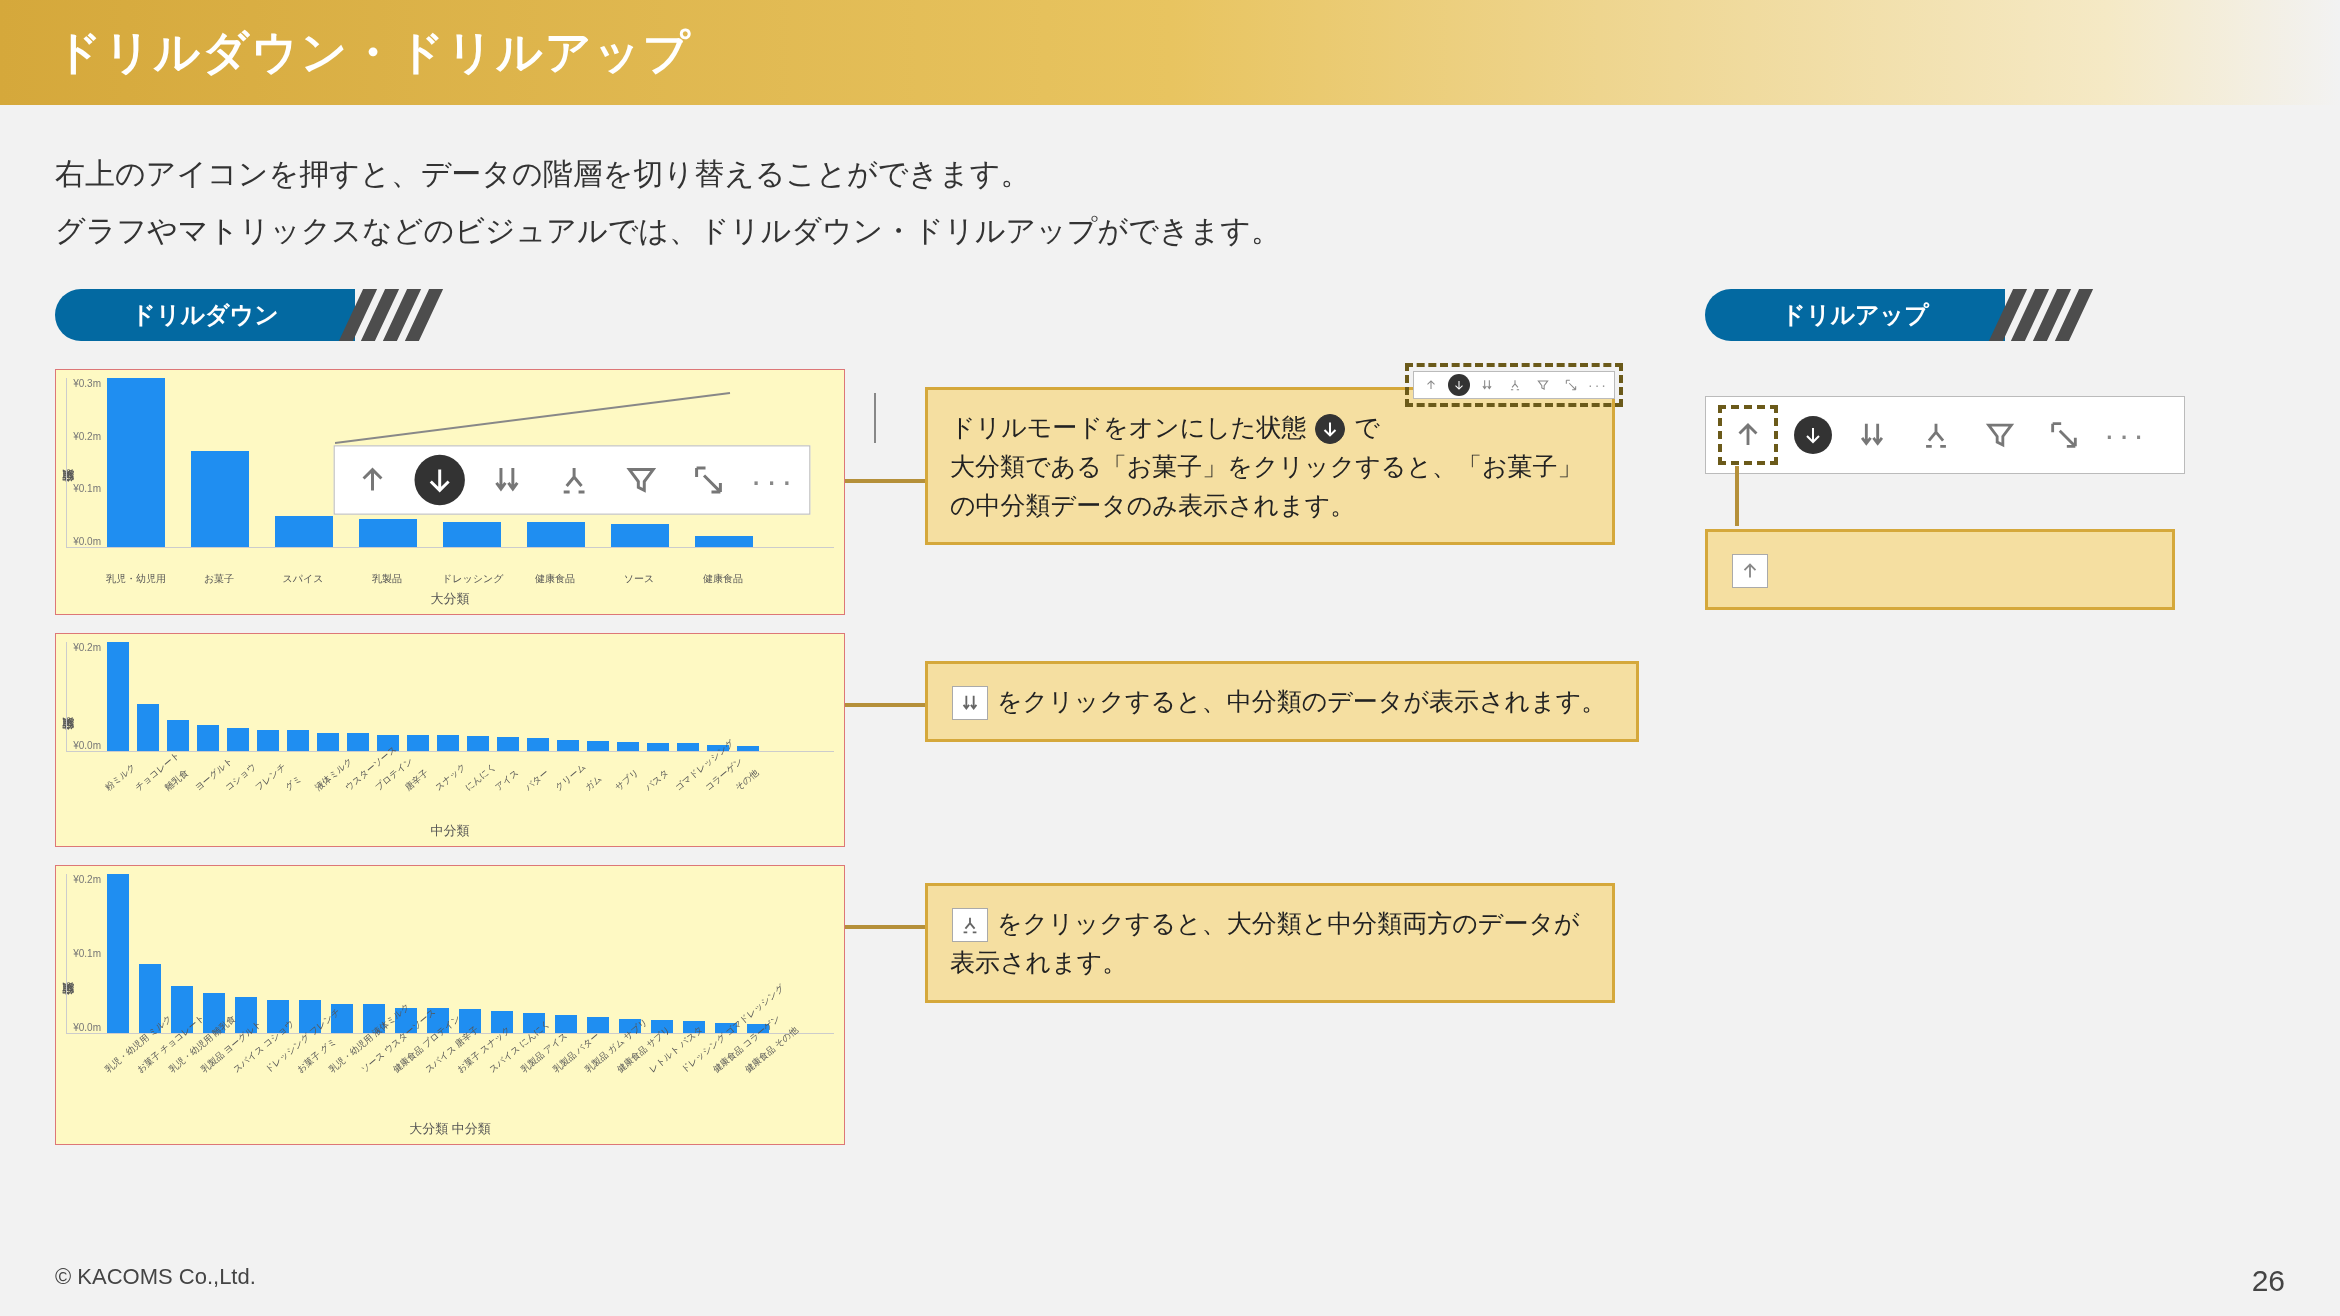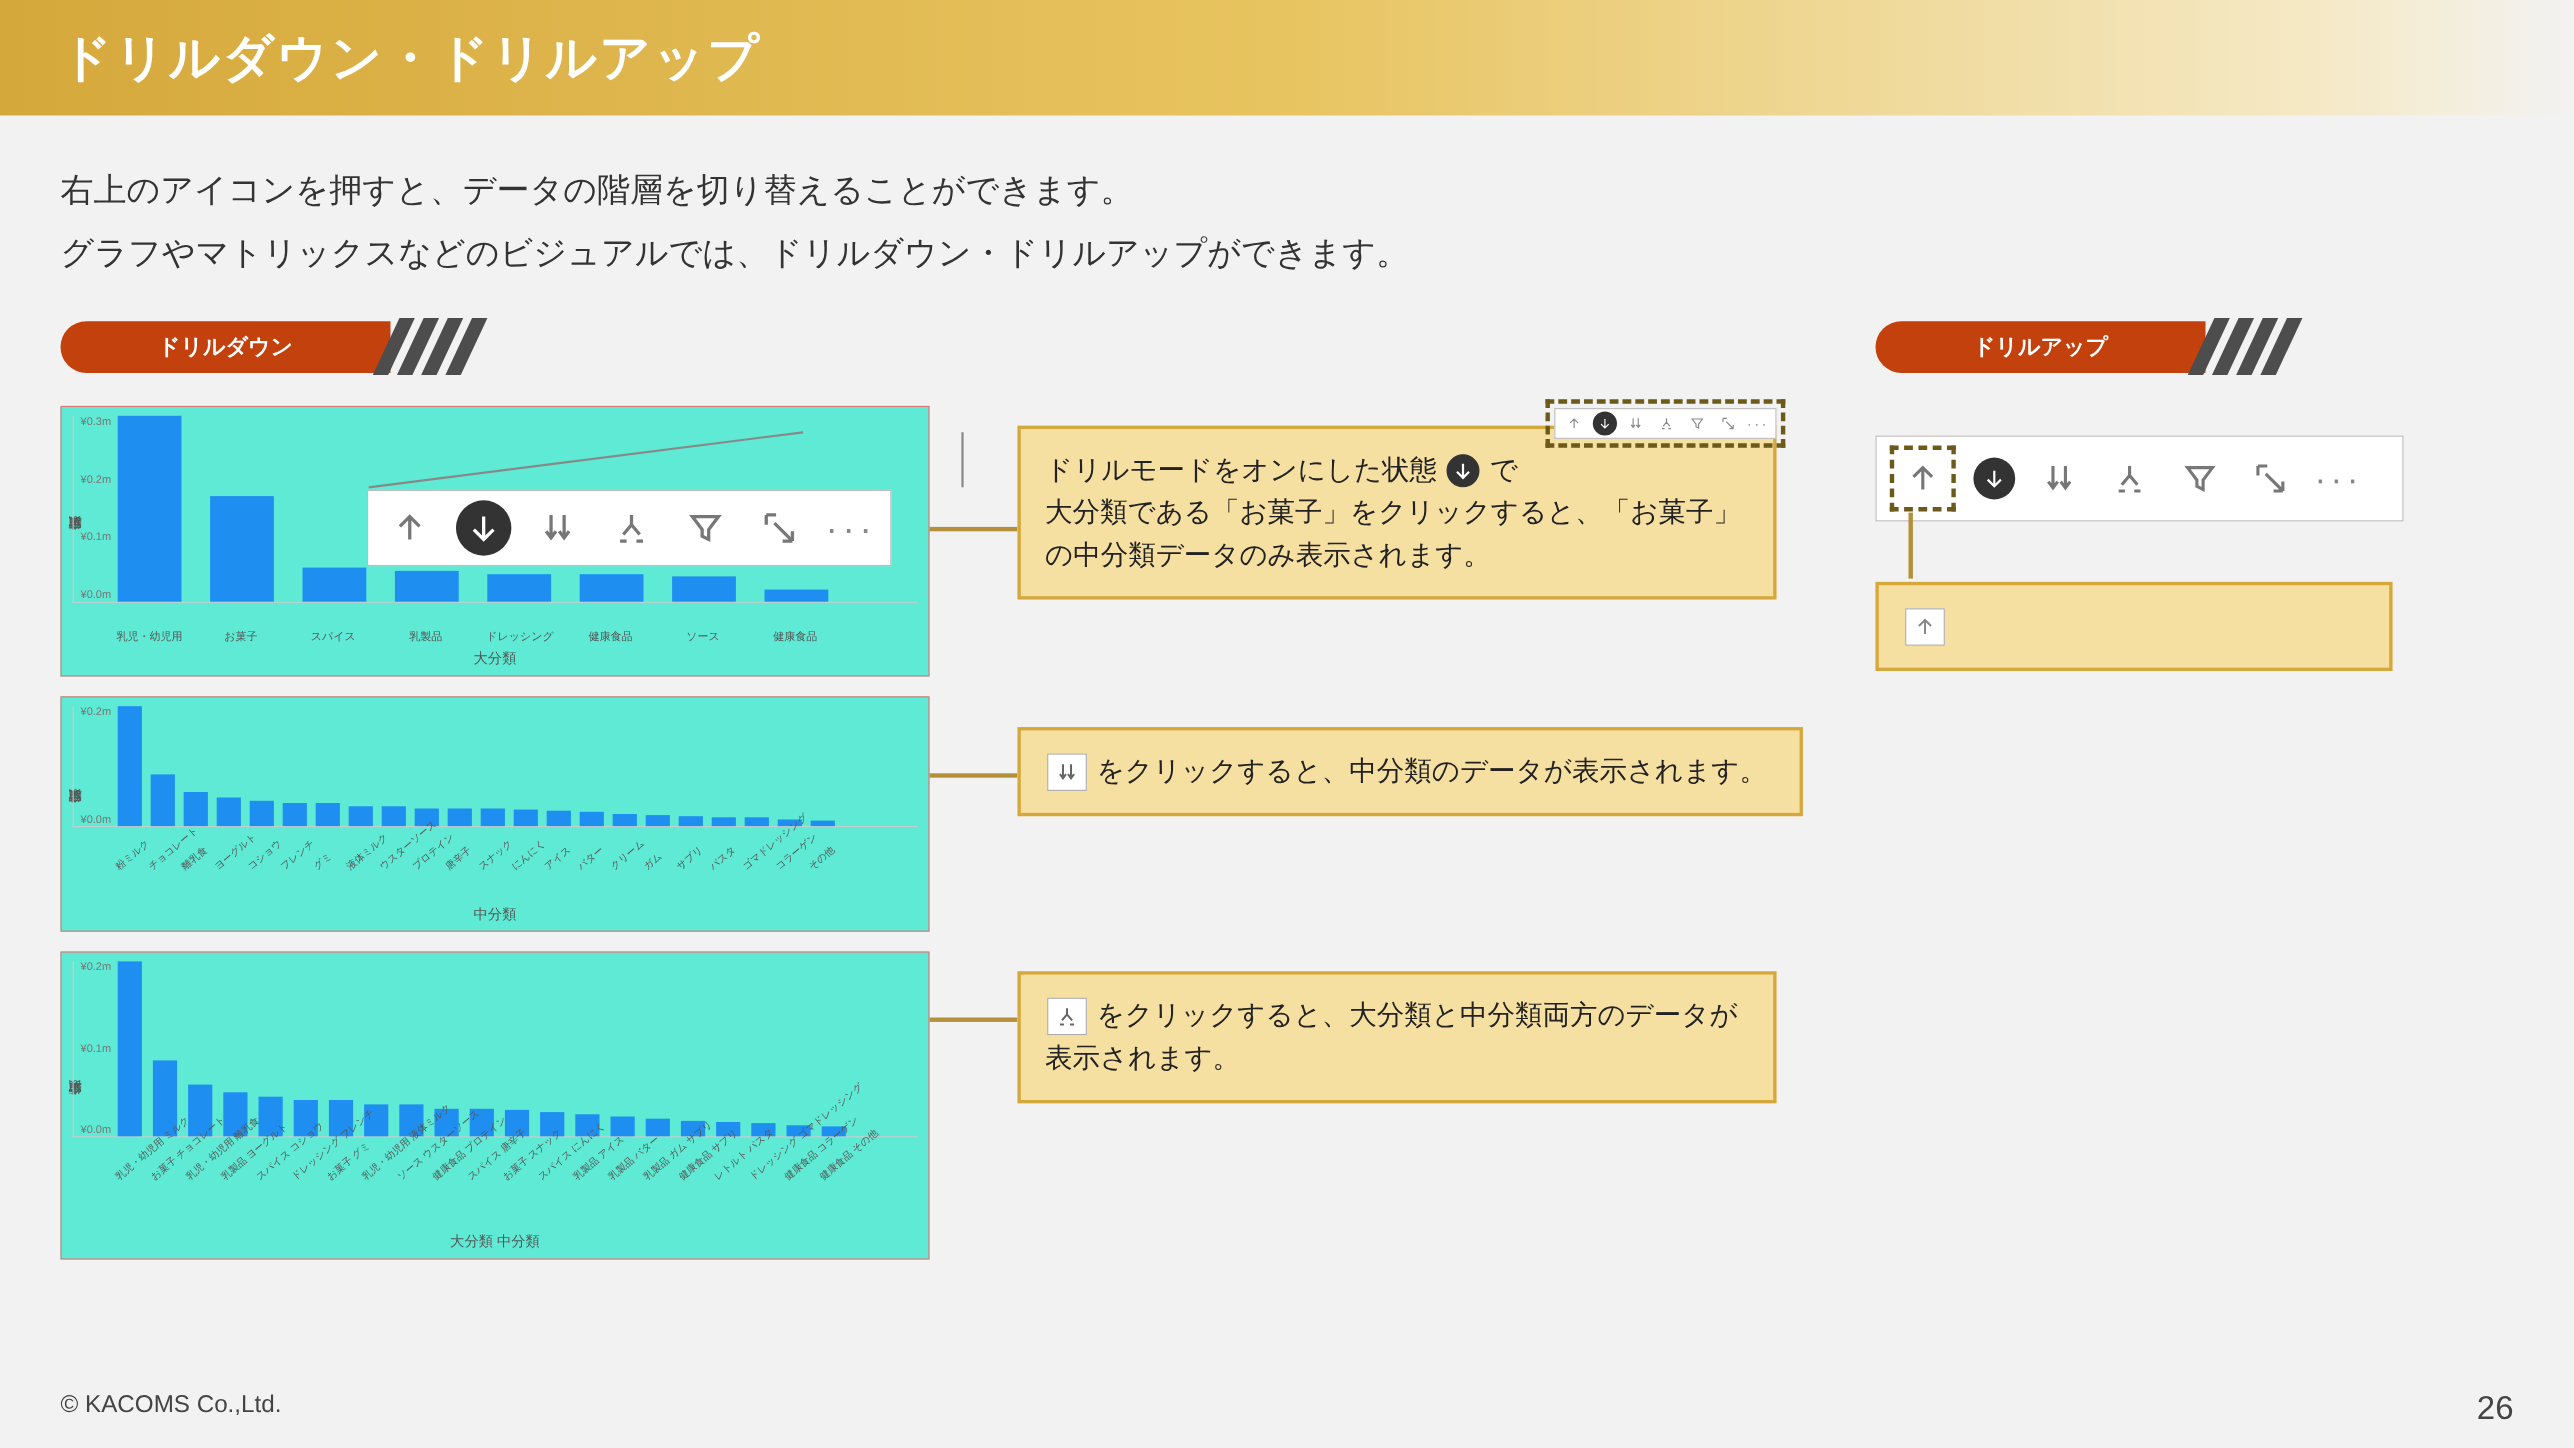--- a/index.html
+++ b/index.html
@@ -14,21 +14,21 @@
     height: 105px; width: 100%;
     background: linear-gradient(to right,#d5a83b 0%,#e8c460 50%,#f5e9c5 90%,#f2f2f2 100%);
     display: flex; align-items: center; padding-left: 55px;
   }
   .titlebar h1 { color:#fff; font-size:46px; font-weight:700; letter-spacing:2px; }
   
   .intro { padding: 40px 55px 10px 55px; font-size:30px; color:#333; line-height:1.9; }
   
   .section-label { display:inline-flex; align-items:center; }
   .section-label .pill {
-    background:#c2410c; color:#fff; font-size:20px; font-weight:600;
+    background:#0369a1; color:#fff; font-size:24px; font-weight:600;
     padding:10px 40px; border-radius:40px 0 0 40px; min-width:300px; text-align:center;
   }
   .section-label .stripes { display:flex; margin-left:-4px; }
   .section-label .stripes span {
     width:14px; height:52px; background:#4d4d4d;
     transform: skewX(-25deg); margin-right:8px;
   }
   
   .callout {
     background:#f5dfa1; border:3px solid #d5a83b; padding:18px 22px;
@@ -56,21 +56,21 @@
   .toolbar .dots { color:#888; font-size:32px; letter-spacing:4px; line-height:1; }
   
   .toolbar-small { display:flex; gap:6px; padding:2px 6px; border:1px solid #bbb; background:#fff; align-items:center; }
   .toolbar-small .sbtn { width:22px; height:22px; display:flex; align-items:center; justify-content:center; }
   .toolbar-small .sbtn svg { width:14px; height:14px; stroke:#888; fill:none; stroke-width:1.8; }
   .toolbar-small .sbtn.active { background:#333; border-radius:50%; }
   .toolbar-small .sbtn.active svg { stroke:#fff; }
   .toolbar-small .dots { color:#999; font-size:14px; letter-spacing:2px; }
   .dashed-frame { border:4px dashed #6b5a1a; padding:4px; }
   
-  .chartbox { background:#5eead4; border:1px solid #d77; padding:8px 10px 6px 10px; position:relative; }
+  .chartbox { background:#fef9c3; border:1px solid #d77; padding:8px 10px 6px 10px; position:relative; }
   .chartbox .ylabel { position:absolute; left:4px; top:50%; transform:translateY(-50%) rotate(180deg); writing-mode:vertical-rl; font-size:12px; color:#555; }
   .chartbox .title-x { text-align:center; font-size:13px; color:#555; margin-top:4px; }
   .bars { display:flex; align-items:flex-end; height:var(--h,180px); padding-left:40px; gap:var(--gap,6px); border-left:1px solid #ccc; border-bottom:1px solid #ccc; position:relative; }
   .bars .bar { background:#1f8ef1; width:var(--bw,40px); }
   .xlabels { display:flex; padding-left:40px; gap:var(--gap,6px);margin-top:24px; }
   .xlabels span { width:var(--bw,40px); font-size:10px; color:#555; text-align:center; transform-origin:top left; white-space:nowrap; }
   .xlabels.rot span { transform:rotate(-40deg) translate(-8px,4px); text-align:left; font-size:9px; }
   .yticks { position:absolute; left:0; top:0; bottom:0; display:flex; flex-direction:column; justify-content:space-between; font-size:10px; color:#777; width:38px; text-align:right; padding-right:4px; }
   
   .footer { position:absolute; bottom:18px; left:55px; right:55px; display:flex; justify-content:space-between; font-size:22px; color:#444; }

